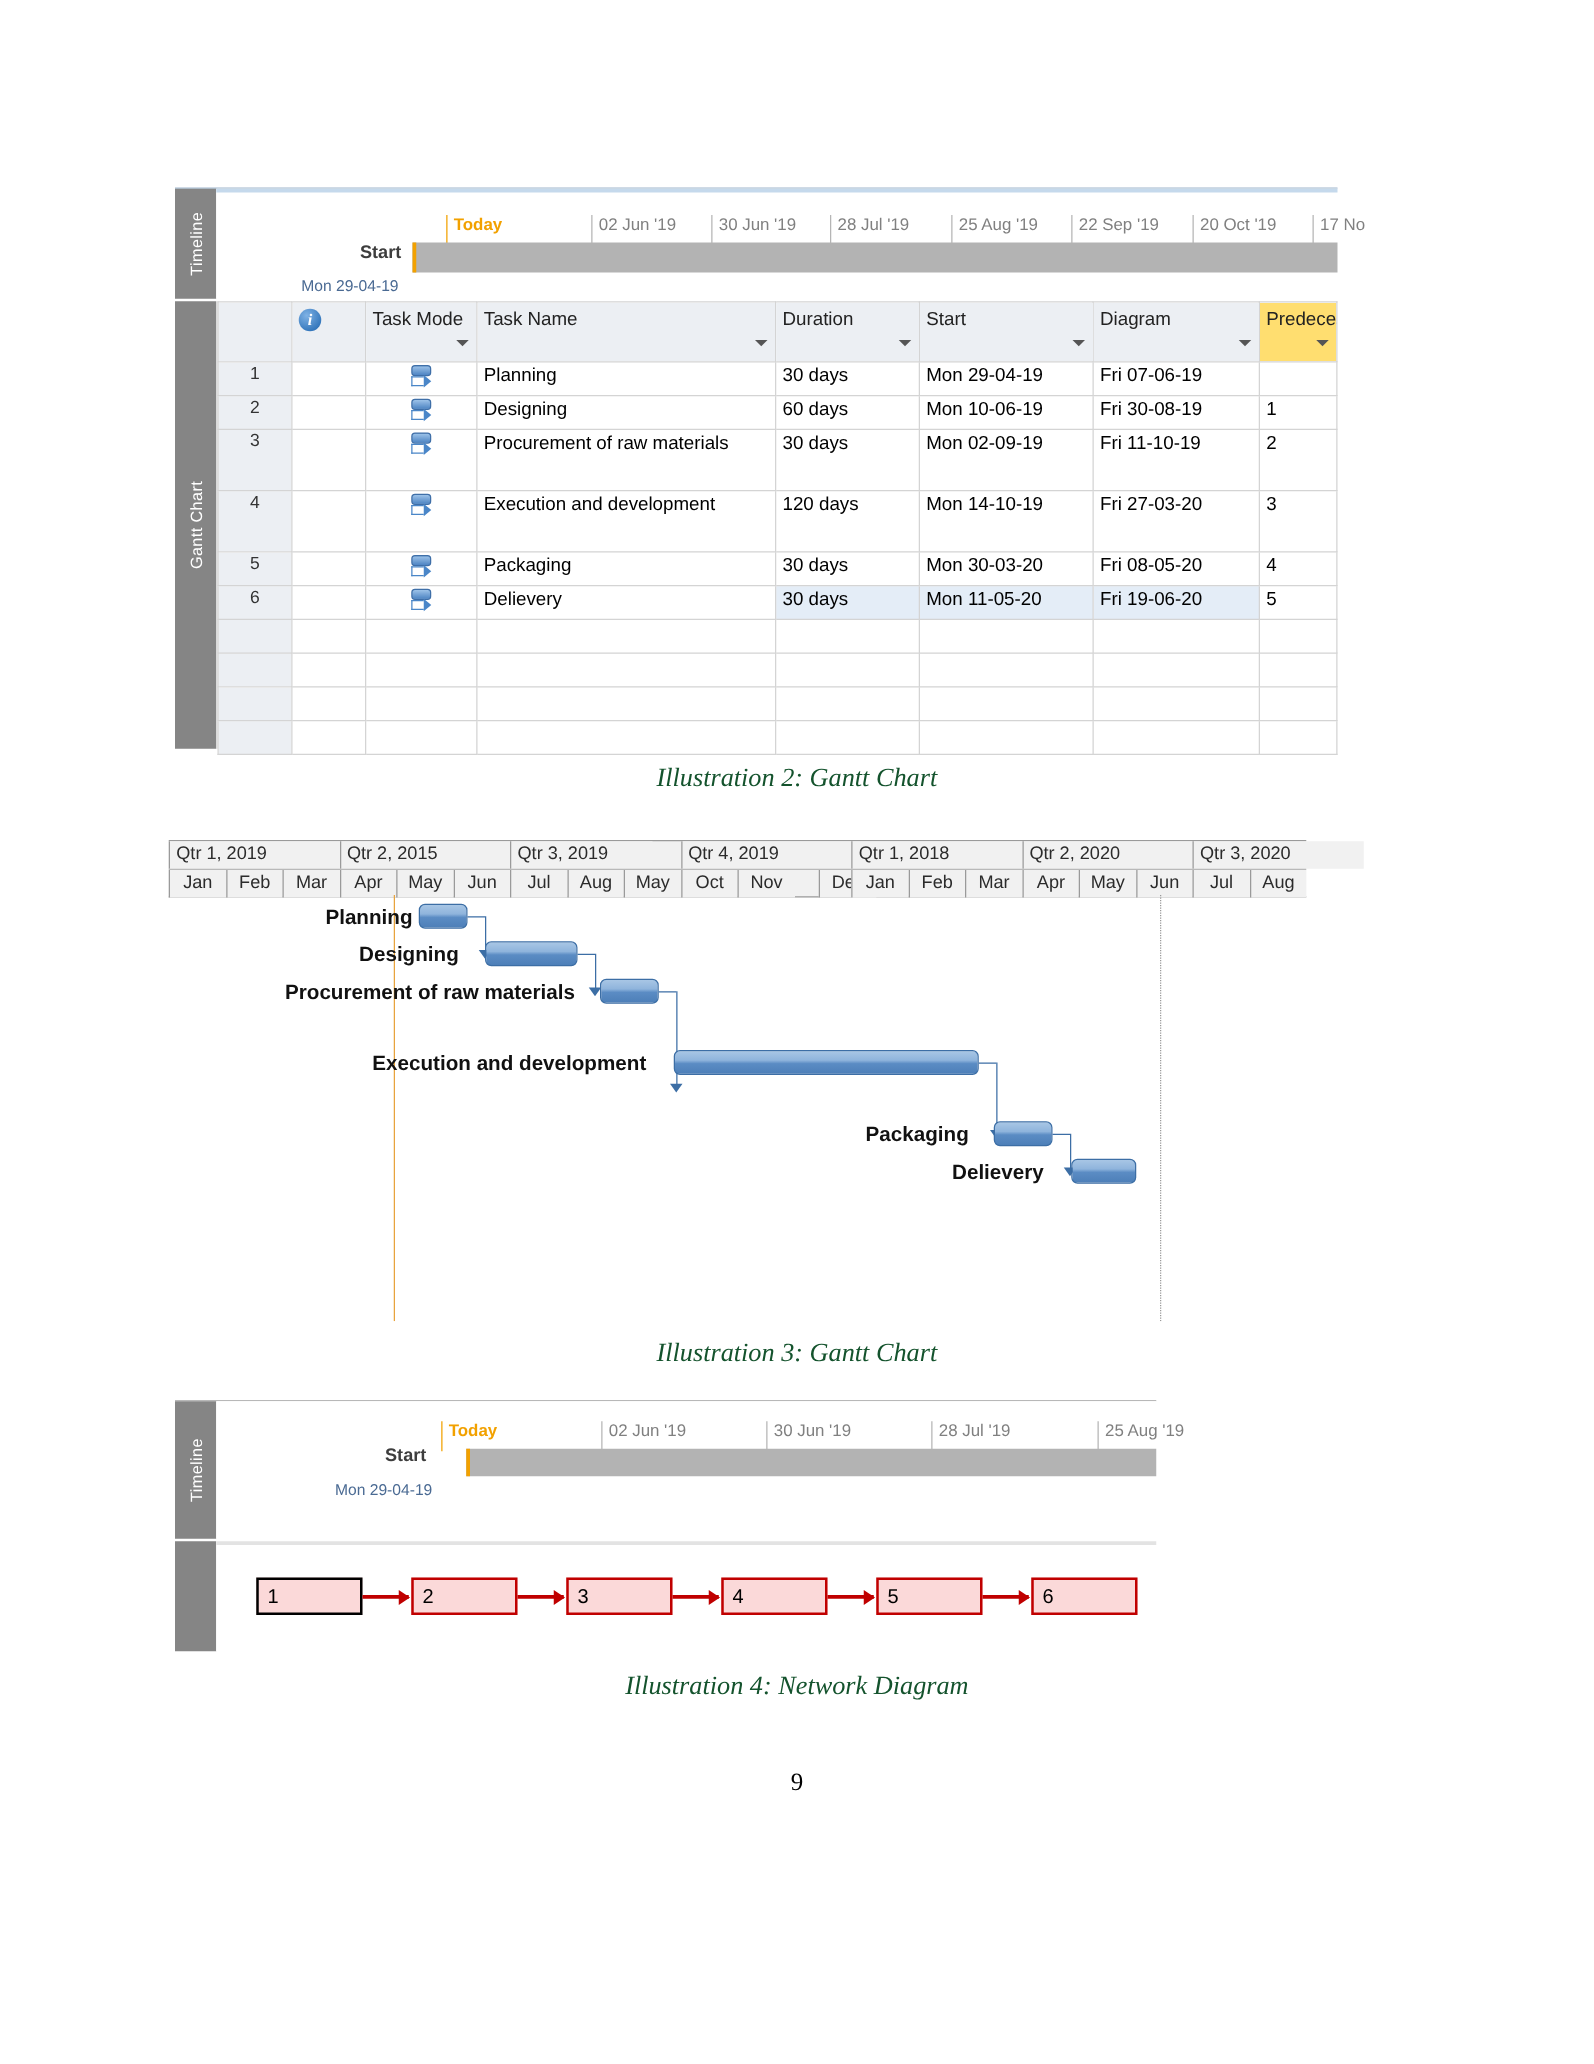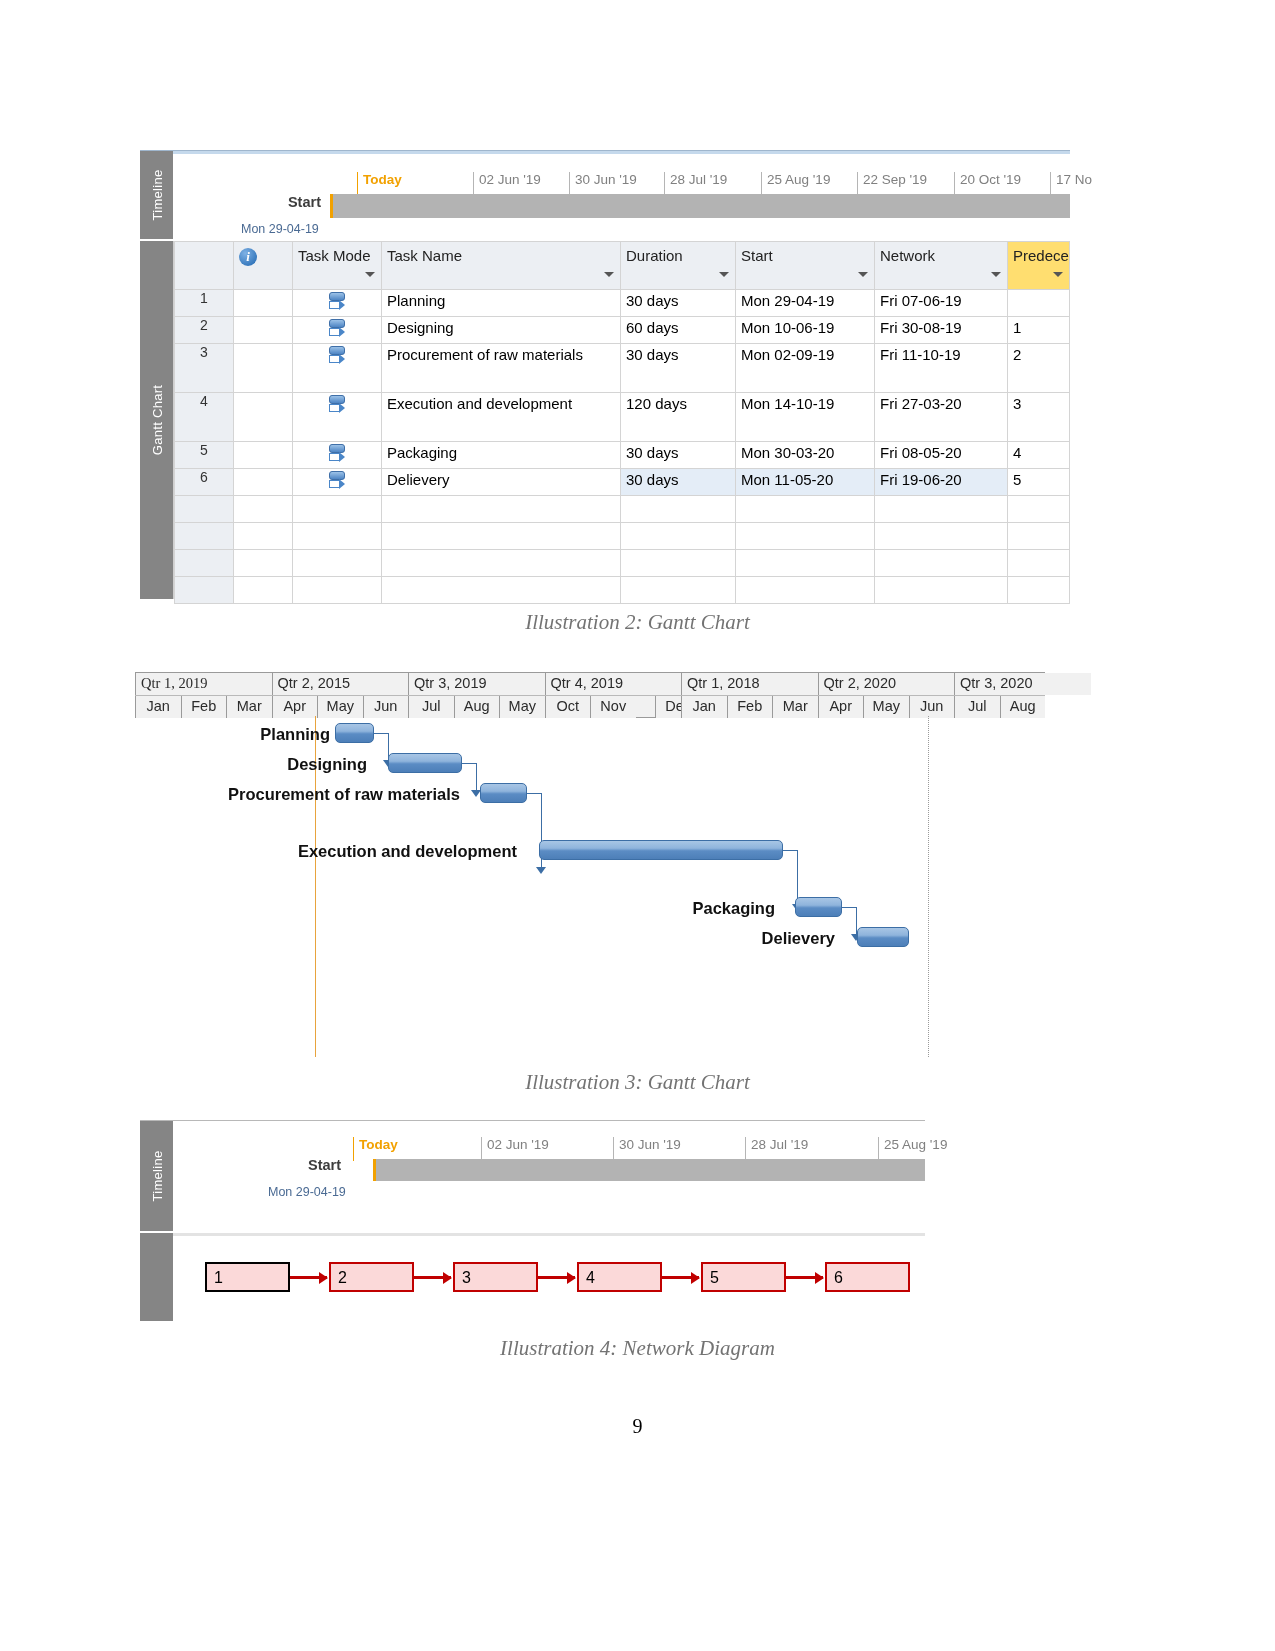--- a/index.html
+++ b/index.html
@@ -15,21 +15,21 @@
     color: #000;
     overflow: hidden;
   }
   .caption {
     position: absolute;
     width: 100%;
     text-align: center;
     font-family: "Liberation Serif", serif;
     font-style: italic;
     font-size: 21px;
-    color: #737373;
+    color: #14532d;
   }
 
   
   #ill2 {
     position: absolute;
     left: 140px;
     top: 150px;
     width: 930px;
     height: 448px;
     background: #ffffff;
@@ -325,21 +325,21 @@
           </th>
           <th class="c-dur">
             <span>Duration</span>
             <span class="hdr-arrow"></span>
           </th>
           <th class="c-start">
             <span>Start</span>
             <span class="hdr-arrow"></span>
           </th>
           <th class="c-fin">
-            <span>Network</span>
+            <span>Diagram</span>
             <span class="hdr-arrow"></span>
           </th>
           <th class="c-pred">
             <span>Predecessors</span>
             <span class="hdr-arrow"></span>
           </th>
         </tr>
       </thead>
       <tbody id="task-rows">
           <tr>
@@ -475,21 +475,21 @@
         </tbody>
     </table>
   </div>
 </div>
 
 <div class="caption" style="top:610px;">Illustration 2: Gantt Chart</div>
 
 <div id="ill3">
   <div id="ts">
     <div id="ts-q">
-        <div class="ts-cell" style="left: 0px; width: 136.5px; font-family: Liberation Serif, serif;">Qtr 1, 2019</div>
+        <div class="ts-cell" style="left: 0px; width: 136.5px;">Qtr 1, 2019</div>
         <div class="ts-cell" style="left: 136.5px; width: 136.5px;">Qtr 2, 2015</div>
         <div class="ts-cell" style="left: 273px; width: 114px;">Qtr 3, 2019</div>
         <div class="ts-cell" style="left: 409.5px; width: 136.5px;">Qtr 4, 2019</div>
         <div class="ts-cell" style="left: 546px; width: 136.5px;">Qtr 1, 2018</div>
         <div class="ts-cell" style="left: 682.5px; width: 136.5px;">Qtr 2, 2020</div>
         <div class="ts-cell" style="left: 819px; width: 136.5px;">Qtr 3, 2020</div>
       </div>
     <div id="ts-m">
         <div class="ts-cell m" style="left: 0px; width: 45.5px;">Jan</div>
         <div class="ts-cell m" style="left: 45.5px; width: 45.5px;">Feb</div>

